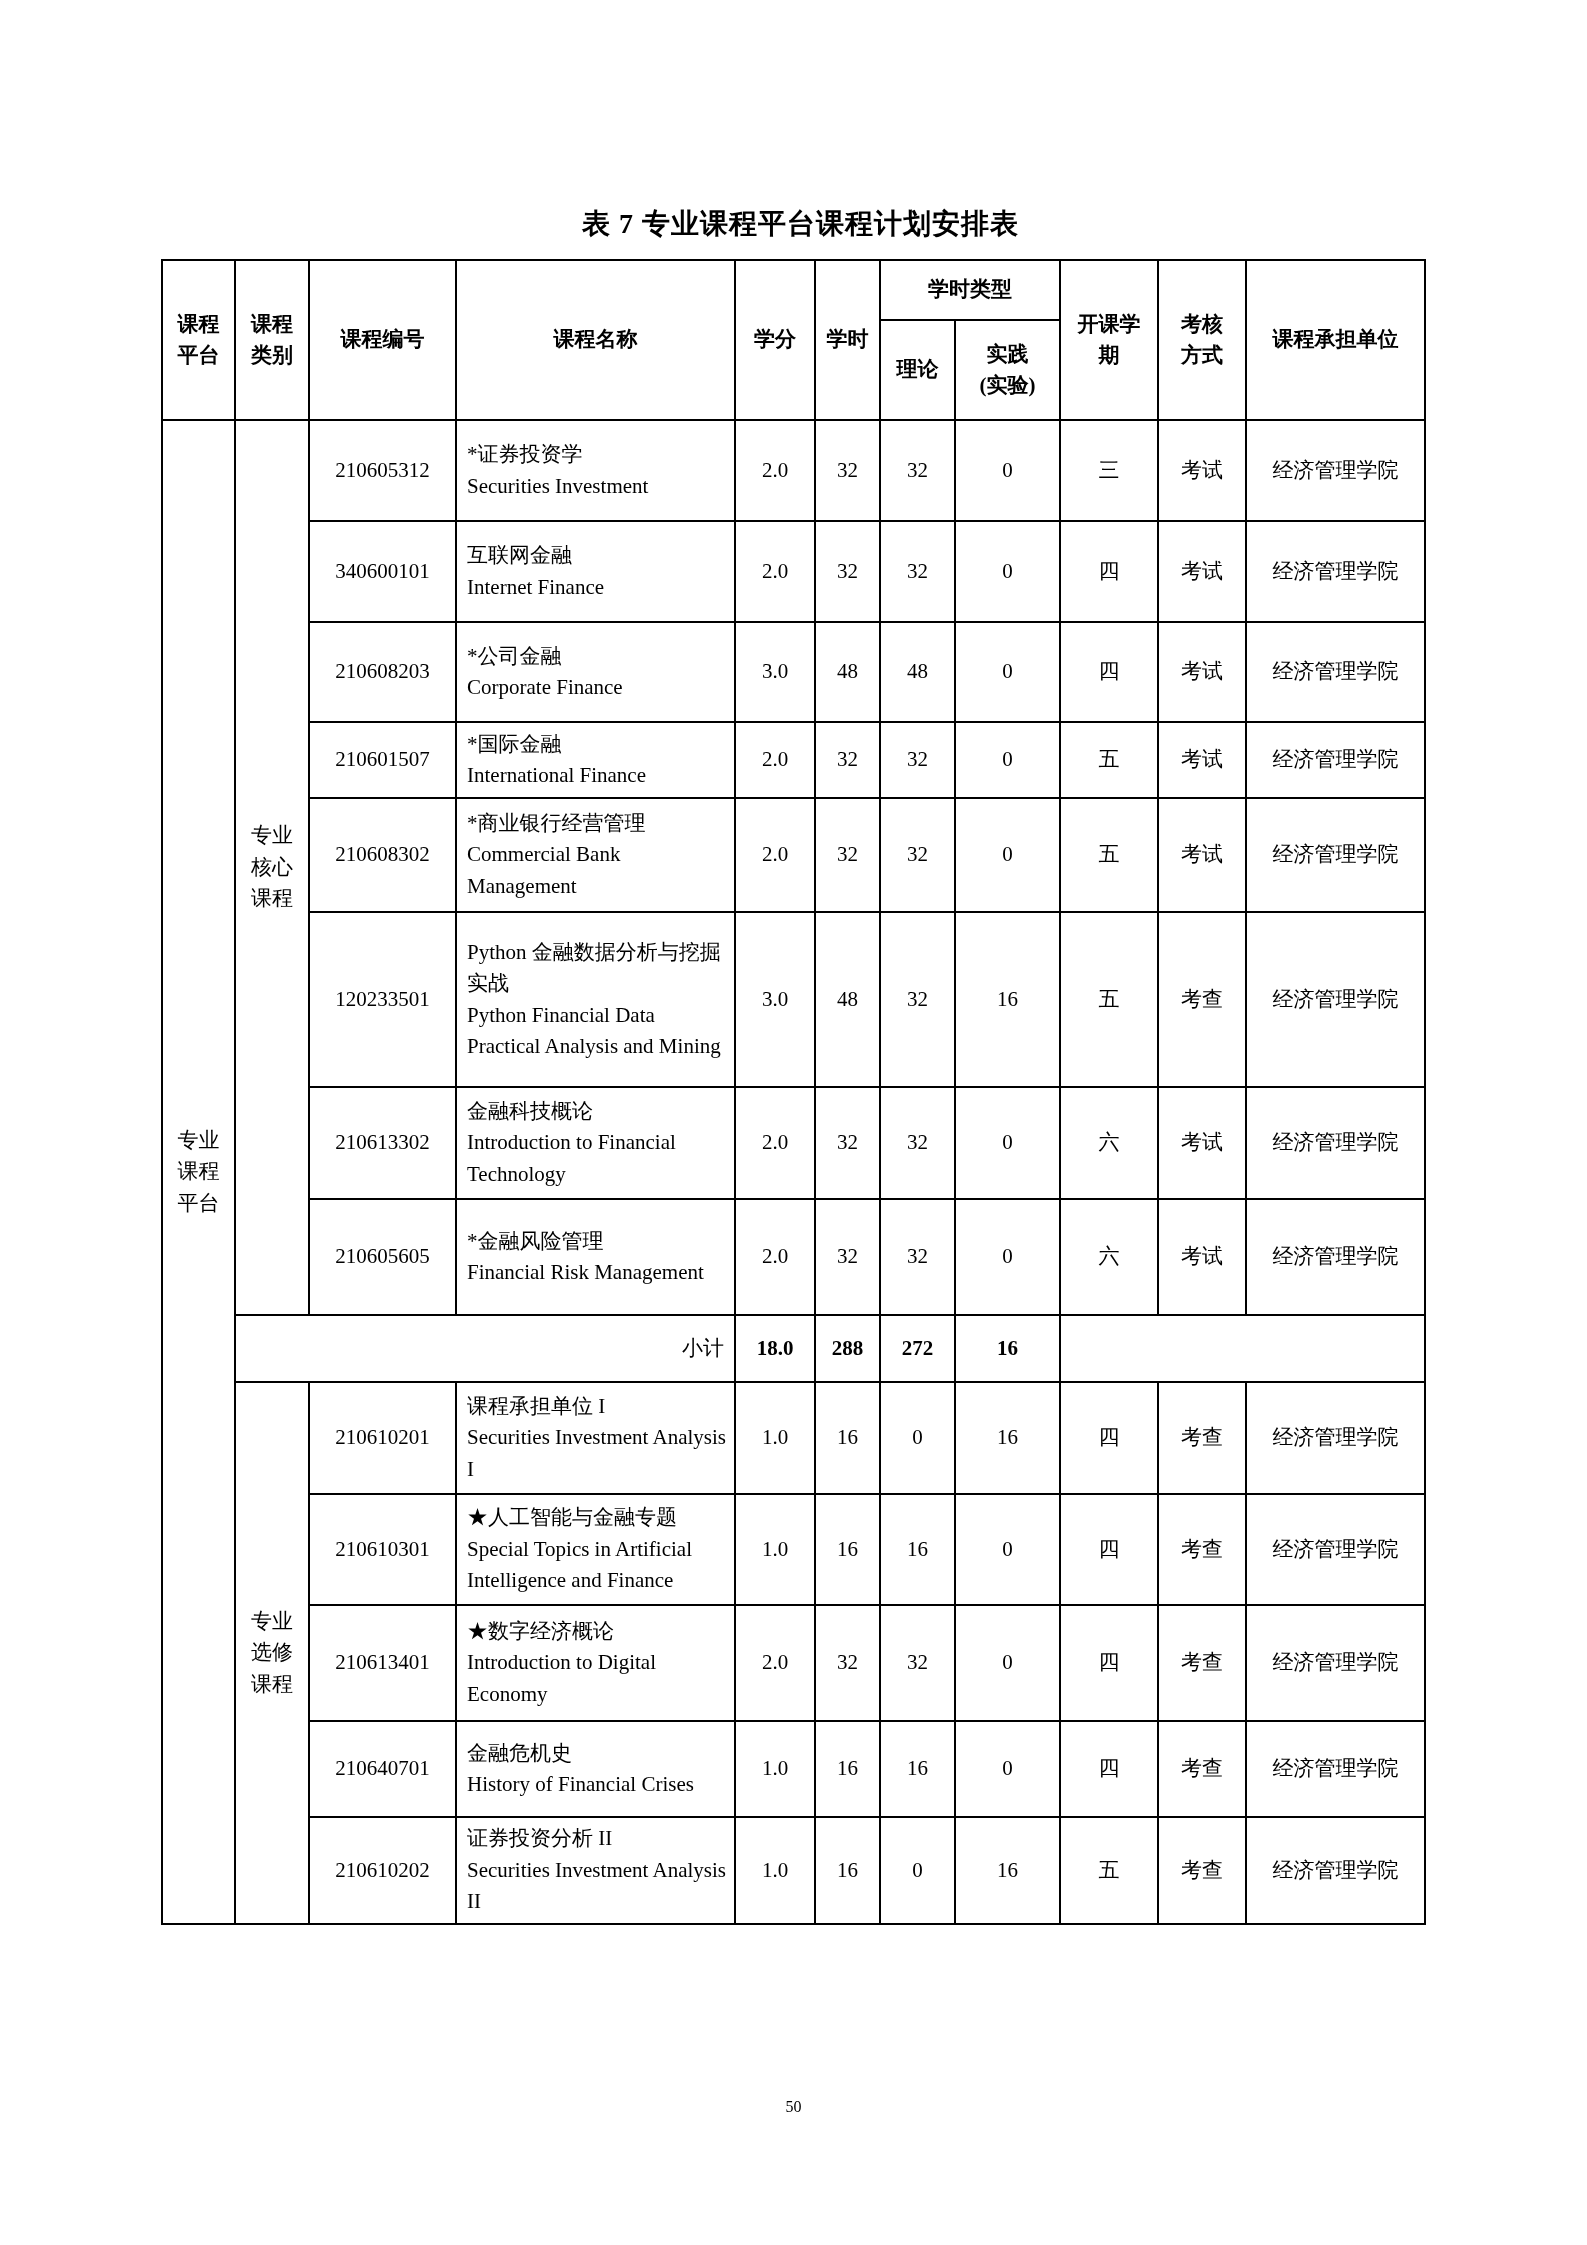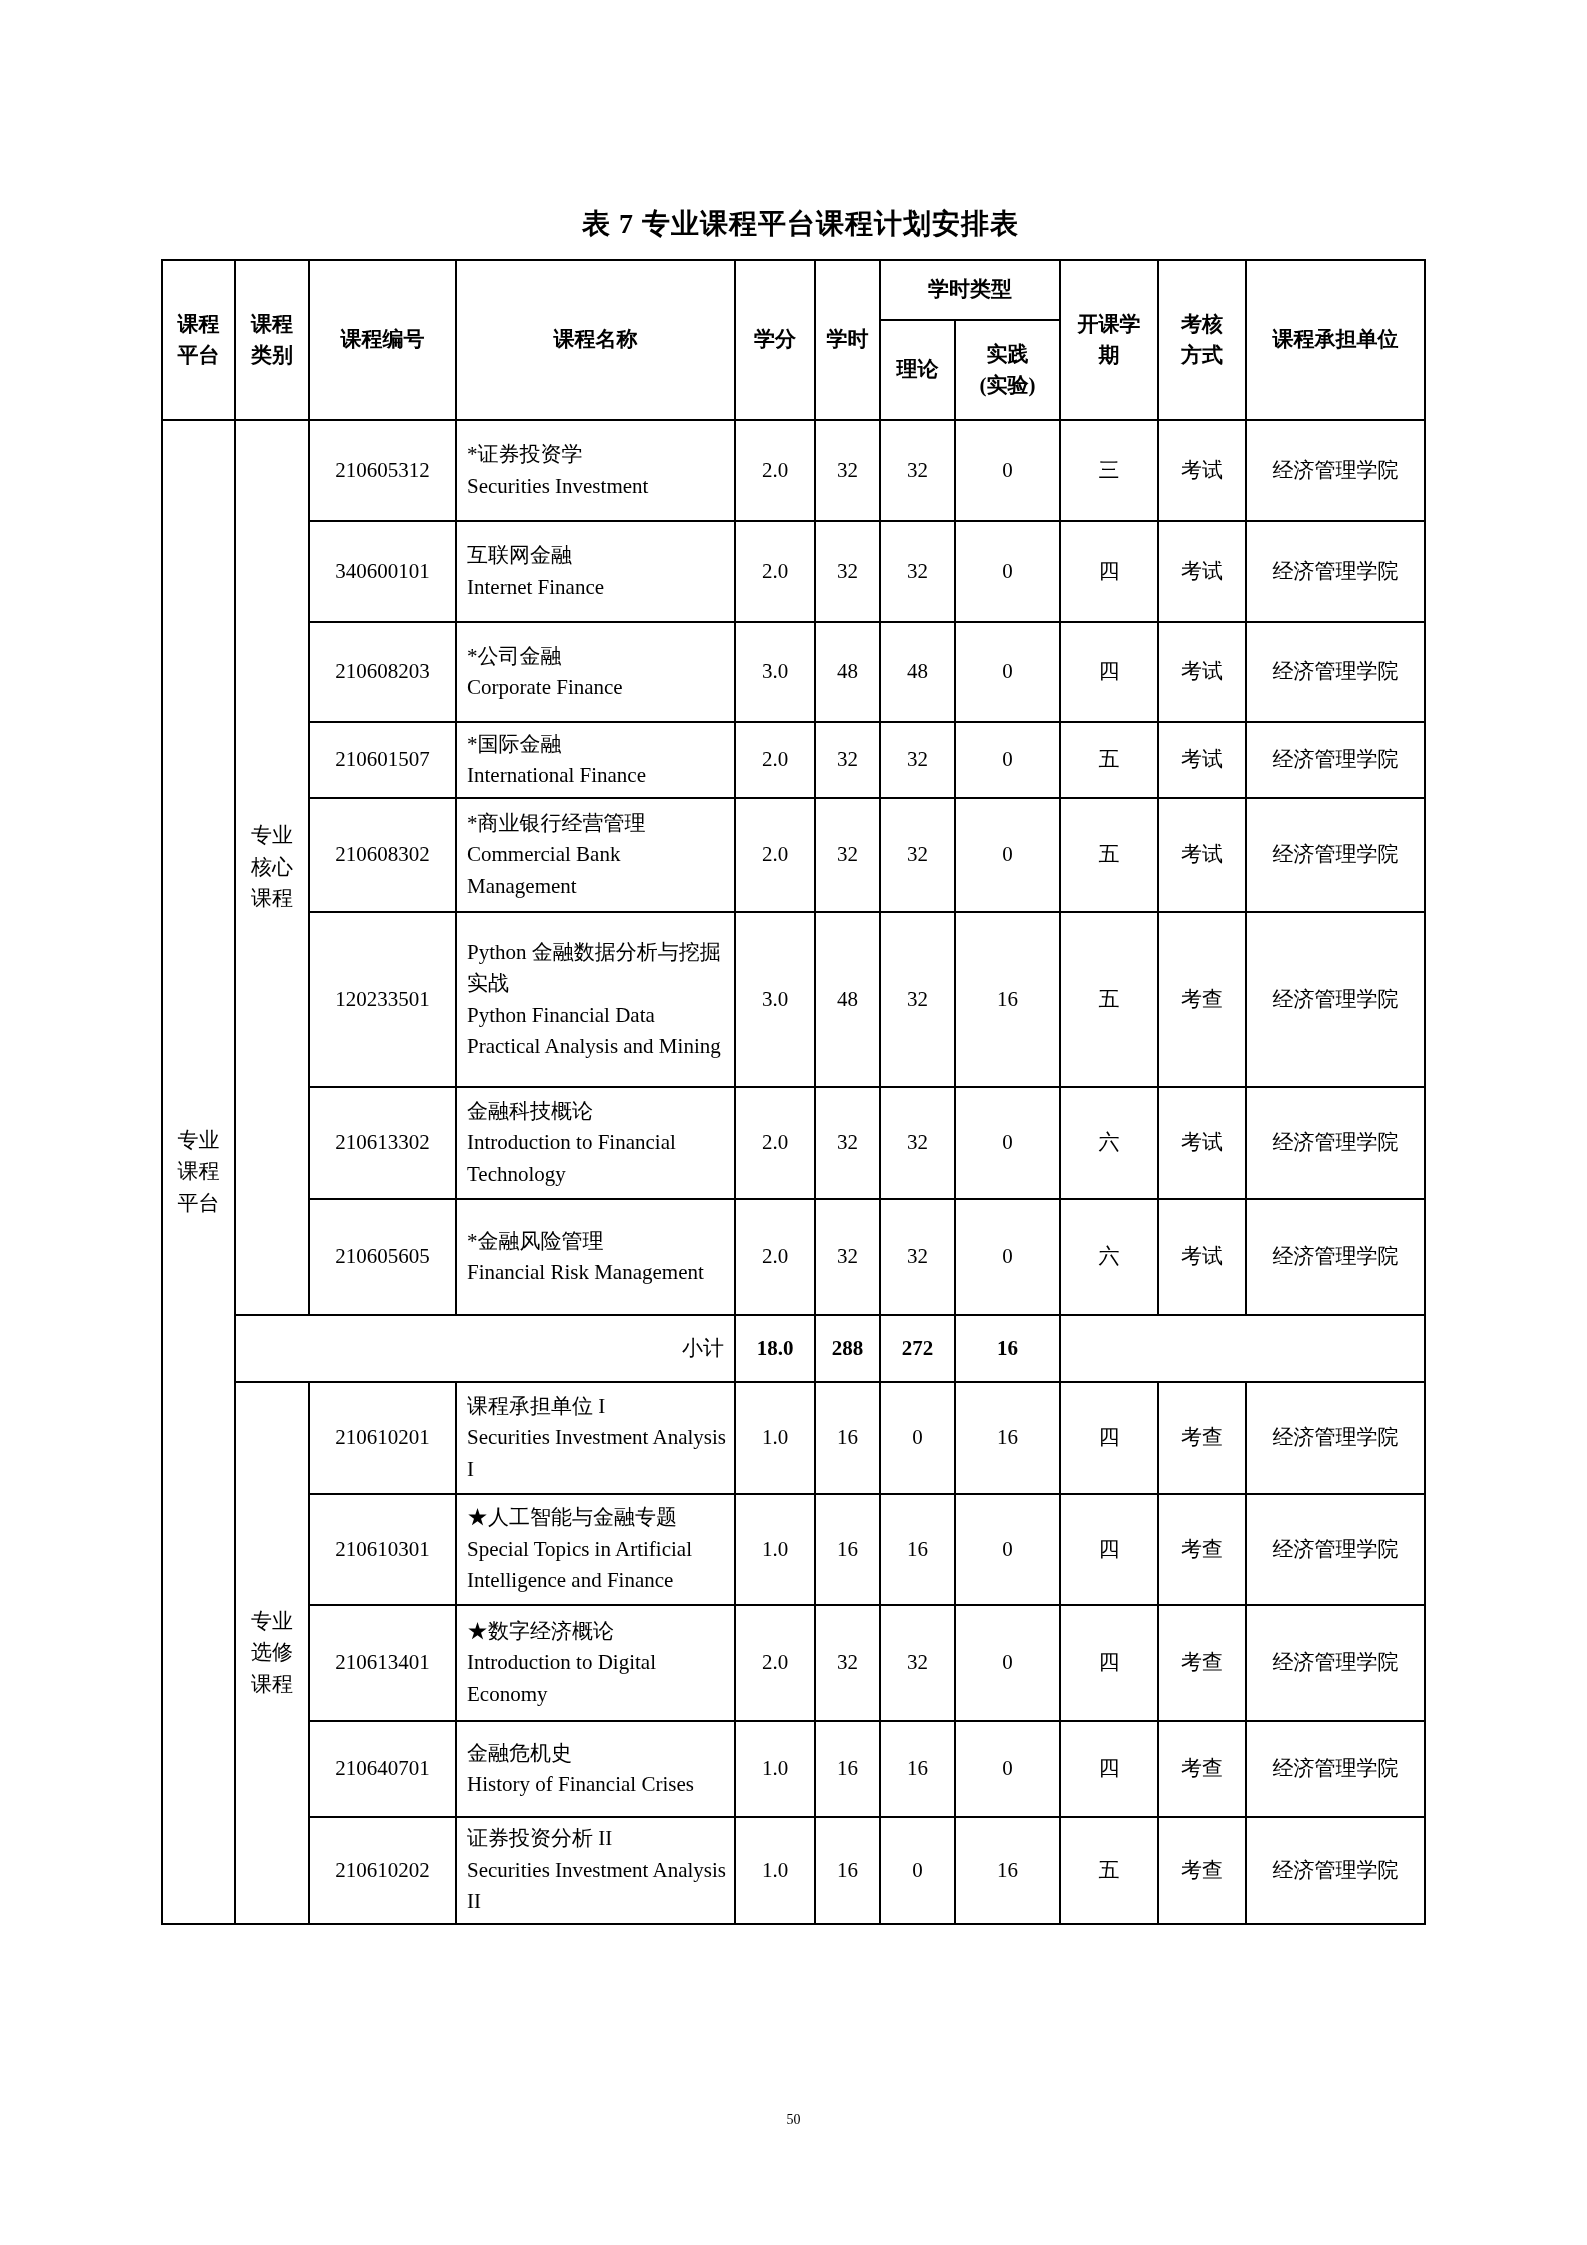--- a/index.html
+++ b/index.html
@@ -20,21 +20,21 @@
     padding:3px 4px;font-size:21px;line-height:1.5;word-break:break-word;
   }
   .course-table thead td{font-weight:bold;}
   td.name{text-align:left;padding-left:10px;padding-right:6px;}
   .zh,.en,.hline{display:block;}
   td.group{text-align:center;}
   td.subtotal-label{text-align:right;padding-right:10px;}
   .bold{font-weight:bold;}
   .page-number{
     position:absolute;left:0;right:0;top:2098px;
-    text-align:center;font-size:14px;margin-top:14px;
+    text-align:center;font-size:16px;
   }
 </style>
 </head>
 <body>
 
 <div class="doc-title">表 7 专业课程平台课程计划安排表</div>
 
 <table class="course-table">
   <colgroup>
     <col style="width:73px">

